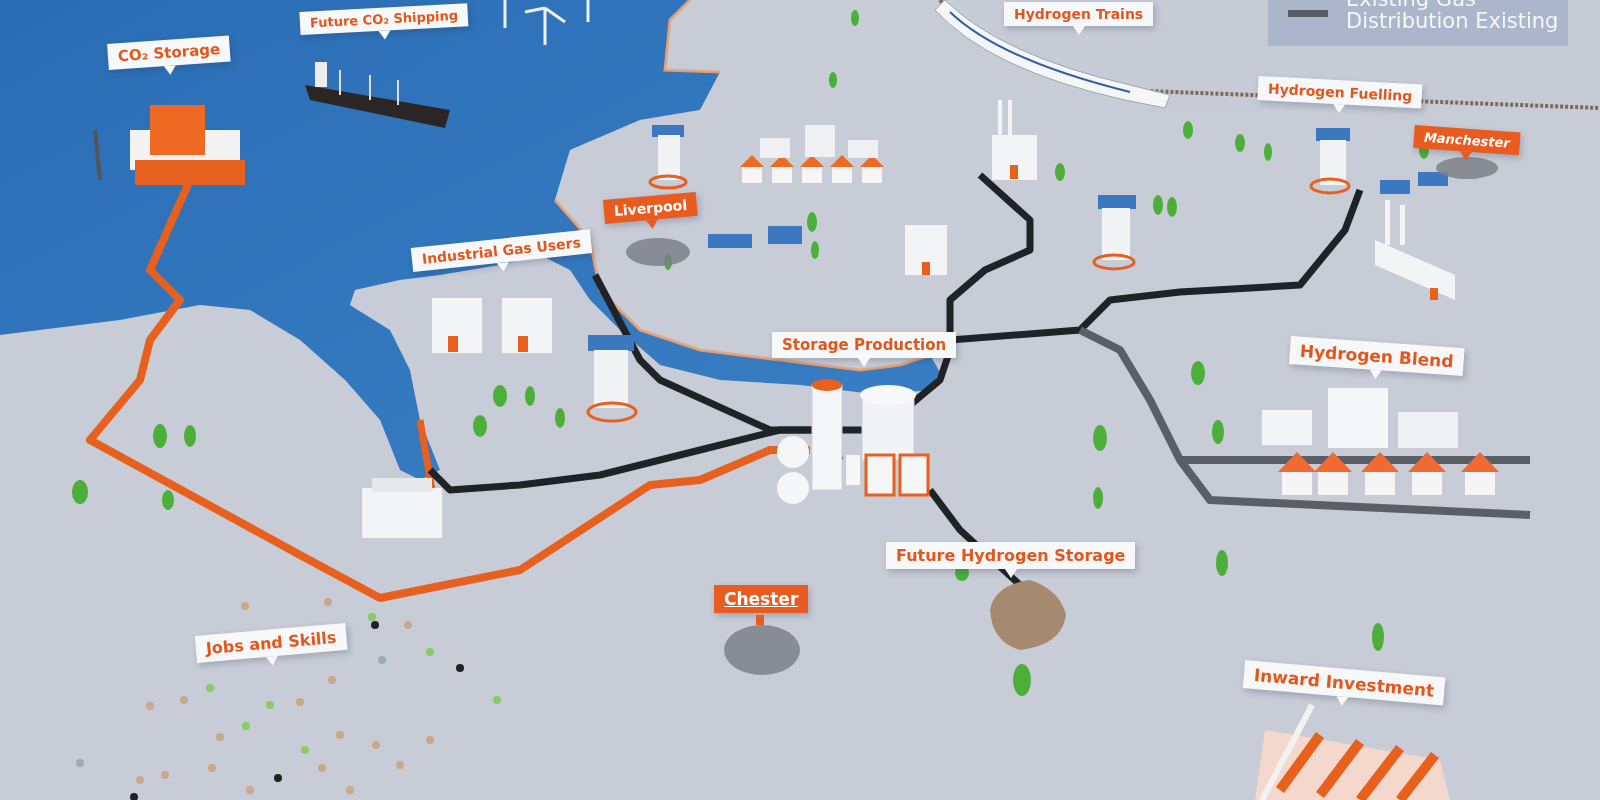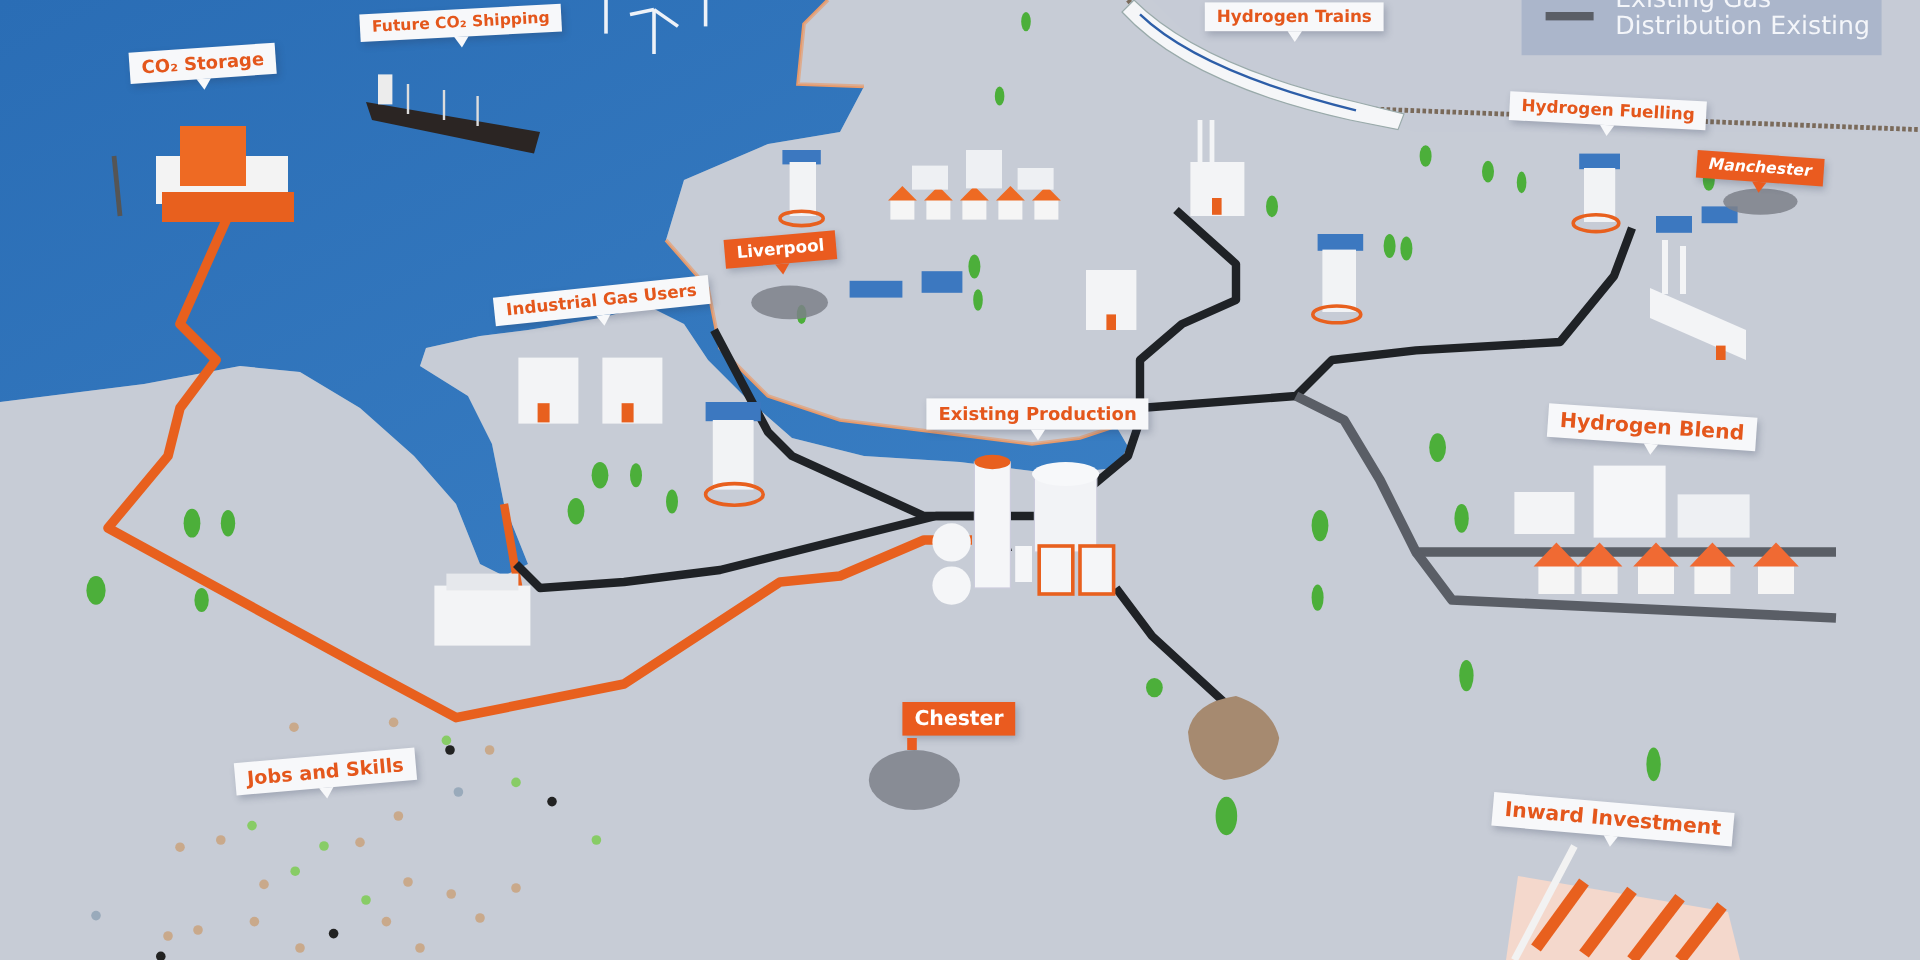--- a/index.html
+++ b/index.html
@@ -279,19 +279,20 @@
     <div>Distribution Existing</div>
   </div>
 
   <div class="label" style="left:108px;top:44px;font-size:15px;transform:rotate(-4deg);">CO₂ Storage</div>
   <div class="label" style="left:300px;top:12px;font-size:13px;transform:rotate(-3deg);">Future CO₂ Shipping</div>
   <div class="label" style="left:992px;top:2px;font-size:14px;margin-left:12px;">Hydrogen Trains</div>
   <div class="label" style="left:1258px;top:76px;font-size:14px;transform:rotate(3deg);">Hydrogen Fuelling</div>
   <div class="label city" style="left:1414px;top:125px;font-size:13px;font-style:italic;transform:rotate(4deg);">Manchester</div>
   <div class="label city" style="left:604px;top:200px;font-size:14px;transform:rotate(-5deg);">Liverpool</div>
   <div class="label" style="left:412px;top:248px;font-size:14px;transform:rotate(-6deg);">Industrial Gas Users</div>
-  <div class="label" style="left:772px;top:332px;font-size:15px;">Existing Production</div>
+  <div class="label" style="left:772px;top:332px;font-size:15px;">Storage Production</div>
   <div class="label" style="left:1290px;top:336px;font-size:17px;transform:rotate(4deg);">Hydrogen Blend</div>
-  <div class="label city nopointer" style="left:752px;top:585px;font-size:17px;">Chester</div>
+  <div class="label" style="left:886px;top:542px;font-size:16px;">Future Hydrogen Storage</div>
+  <div class="label city nopointer" style="left:714px;top:585px;font-size:17px;text-decoration:underline;">Chester</div>
   <div style="position:absolute;left:756px;top:615px;width:8px;height:10px;background:#ea5b1f;"></div>
   <div class="label" style="left:196px;top:636px;font-size:16px;transform:rotate(-5deg);">Jobs and Skills</div>
   <div class="label" style="left:1244px;top:660px;font-size:17px;transform:rotate(5deg);">Inward Investment</div>
 </div>
 
 </body></html>

